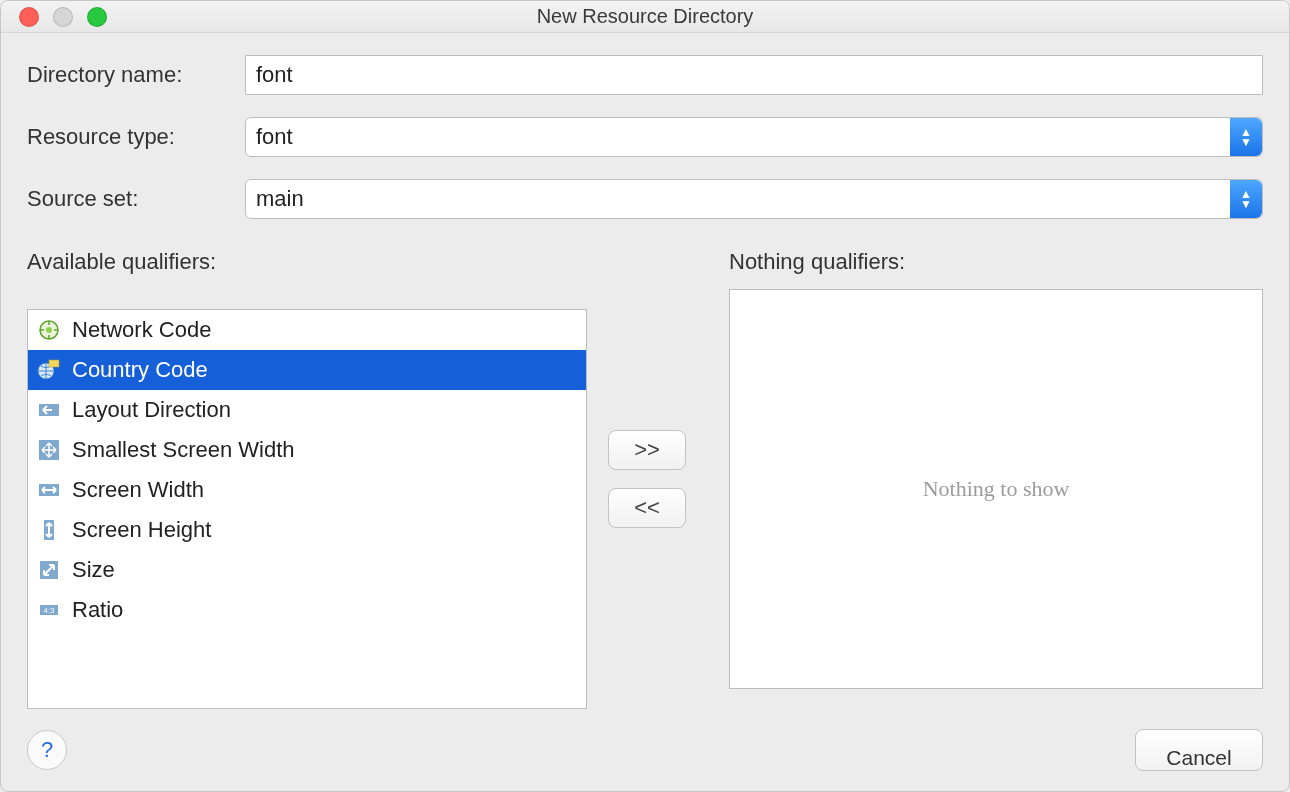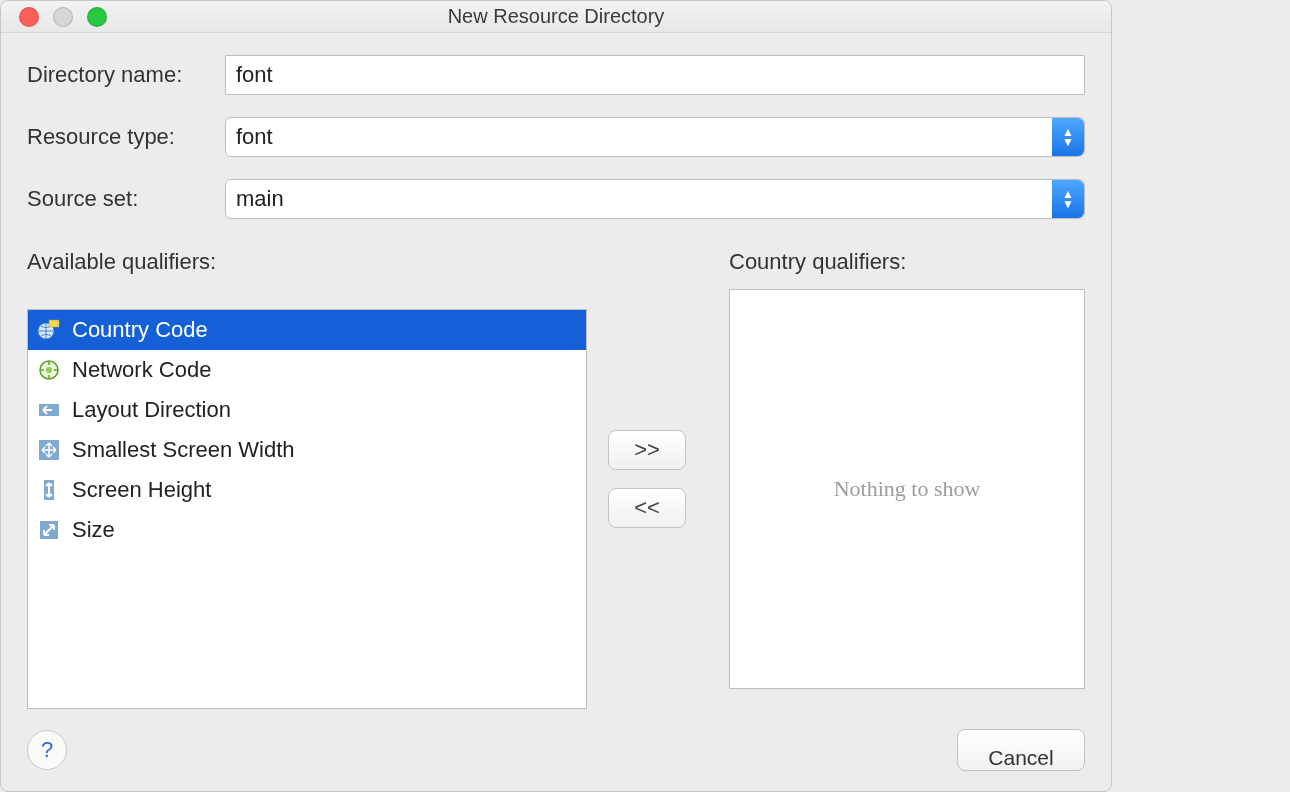--- a/index.html
+++ b/index.html
@@ -4,21 +4,21 @@
 <style>
   * { box-sizing: border-box; margin: 0; padding: 0; }
   html, body { width: 1290px; height: 792px; }
   body {
     font-family: -apple-system, "Helvetica Neue", Arial, sans-serif;
     font-size: 20px;
     background: #ececec;
     color: #262626;
   }
   .window {
-    width: 1112px;
+    width: 1290px;
     height: 792px;
     background: #ececec;
     border: 1px solid #c7c7c7;
     border-radius: 8px;
     overflow: hidden;
     display: flex;
     flex-direction: column;
   }
   .titlebar {
     height: 44px;
@@ -51,20 +51,21 @@
   .content {
     flex: 1;
     padding: 22px 26px 20px 26px;
     display: flex;
     flex-direction: column;
   }
   .form-row {
     display: flex;
     align-items: center;
     margin-bottom: 22px;
+    gap: 20px;
   }
   .form-label {
     width: 198px;
     font-size: 22px;
     color: #333;
   }
   .text-input {
     flex: 1;
     height: 40px;
     background: #fff;
@@ -239,86 +240,104 @@
             <span class="caret">▼</span>
         </div>
       </div>
     </div>
 
     <div class="qualifiers">
 
       <div class="qual-col left">
         <div class="qual-header">Available qualifiers:</div>
         <div class="listbox" id="available-list">
+            <div class="list-item">
+              <span class="qicon">
+                <svg width="24" height="24" viewBox="0 0 24 24">
+                  <circle cx="12" cy="12" r="9" fill="#e9f4da" stroke="#5fa22c" stroke-width="1.5"></circle>
+                  <circle cx="12" cy="12" r="3" fill="#8fcf4e"></circle>
+                  <path d="M12 3v4M12 17v4M3 12h4M17 12h4" stroke="#5fa22c" stroke-width="1.5"></path>
+                </svg>
+              </span>
+              <span>Network Code</span>
+            </div>
             <div class="list-item selected">
               <span class="qicon">
                 <svg width="24" height="24" viewBox="0 0 24 24">
                   <circle cx="9" cy="13" r="8" fill="#dce9f5" stroke="#3b86d8" stroke-width="1"></circle>
                   <path d="M2 13h14M9 5v16M4 8c3 2 7 2 10 0M4 18c3-2 7-2 10 0" stroke="#3b86d8" stroke-width="1" fill="none"></path>
                   <rect x="12" y="2" width="10" height="7" fill="#f1d75a" stroke="#b89a1e" stroke-width="0.5"></rect>
                 </svg>
               </span>
               <span>Country Code</span>
             </div>
             <div class="list-item">
               <span class="qicon">
                 <svg width="24" height="24" viewBox="0 0 24 24">
-                  <circle cx="12" cy="12" r="9" fill="#e9f4da" stroke="#5fa22c" stroke-width="1.5"></circle>
-                  <circle cx="12" cy="12" r="3" fill="#8fcf4e"></circle>
-                  <path d="M12 3v4M12 17v4M3 12h4M17 12h4" stroke="#5fa22c" stroke-width="1.5"></path>
-                </svg>
-              </span>
-              <span>Network Code</span>
-            </div>
-            <div class="list-item">
-              <span class="qicon">
-                <svg width="24" height="24" viewBox="0 0 24 24">
                   <rect x="2" y="6" width="20" height="12" fill="#7fa9cf"></rect>
                   <path d="M15 12H6M6 12l4-4M6 12l4 4" stroke="#fff" stroke-width="2" fill="none"></path>
                 </svg>
               </span>
               <span>Layout Direction</span>
             </div>
             <div class="list-item">
               <span class="qicon">
                 <svg width="24" height="24" viewBox="0 0 24 24">
                   <rect x="2" y="2" width="20" height="20" fill="#7fa9cf"></rect>
                   <path d="M12 5v14M5 12h14M12 5l-3 3M12 5l3 3M12 19l-3-3M12 19l3-3M5 12l3-3M5 12l3 3M19 12l-3-3M19 12l-3 3" stroke="#fff" stroke-width="1.5" fill="none"></path>
                 </svg>
               </span>
               <span>Smallest Screen Width</span>
             </div>
             <div class="list-item">
               <span class="qicon">
                 <svg width="24" height="24" viewBox="0 0 24 24">
+                  <rect x="2" y="6" width="20" height="12" fill="#7fa9cf"></rect>
+                  <path d="M5 12h14M5 12l3-3M5 12l3 3M19 12l-3-3M19 12l-3 3" stroke="#fff" stroke-width="2" fill="none"></path>
+                </svg>
+              </span>
+              <span>Screen Width</span>
+            </div>
+            <div class="list-item">
+              <span class="qicon">
+                <svg width="24" height="24" viewBox="0 0 24 24">
                   <rect x="7" y="2" width="10" height="20" fill="#7fa9cf"></rect>
                   <path d="M12 5v14M12 5l-3 3M12 5l3 3M12 19l-3-3M12 19l3-3" stroke="#fff" stroke-width="2" fill="none"></path>
                 </svg>
               </span>
               <span>Screen Height</span>
             </div>
             <div class="list-item">
               <span class="qicon">
                 <svg width="24" height="24" viewBox="0 0 24 24">
                   <rect x="3" y="3" width="18" height="18" fill="#7fa9cf"></rect>
                   <path d="M7 17L17 7M7 17v-5M7 17h5M17 7v5M17 7h-5" stroke="#fff" stroke-width="2" fill="none"></path>
                 </svg>
               </span>
               <span>Size</span>
+            </div>
+            <div class="list-item">
+              <span class="qicon">
+                <svg width="24" height="24" viewBox="0 0 24 24">
+                  <rect x="3" y="7" width="18" height="10" fill="#7fa9cf"></rect>
+                  <text x="12" y="15" text-anchor="middle" font-size="8" fill="#fff" font-family="Arial">4:3</text>
+                </svg>
+              </span>
+              <span>Ratio</span>
             </div>
           </div>
       </div>
 
       <div class="qual-col mid">
         <button class="mid-btn">&gt;&gt;</button>
         <button class="mid-btn">&lt;&lt;</button>
       </div>
 
       <div class="qual-col right">
-        <div class="qual-header">Country qualifiers:</div>
+        <div class="qual-header">Nothing qualifiers:</div>
         <div class="listbox right-box">
           <span>Nothing to show</span>
         </div>
       </div>
 
     </div>
 
     <div class="footer">
       <div class="help-btn">
         <span>?</span>

